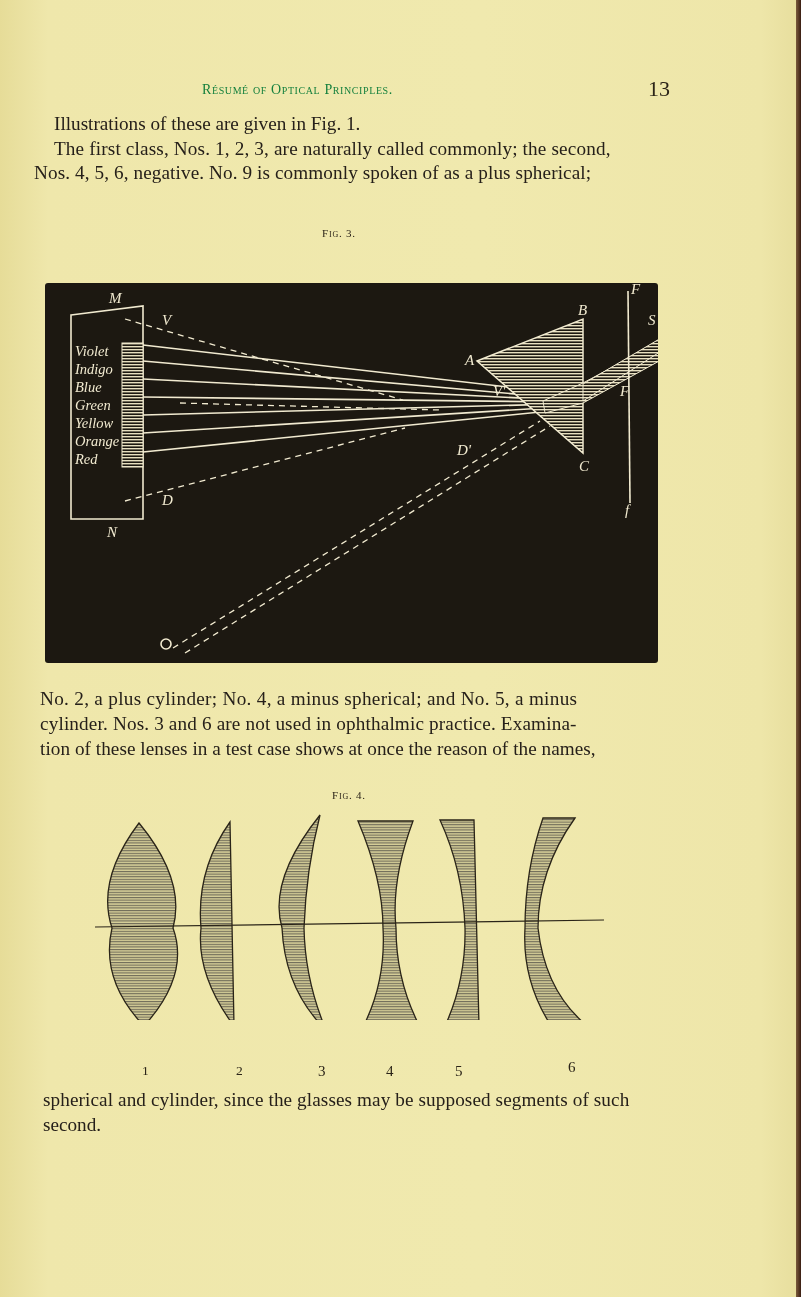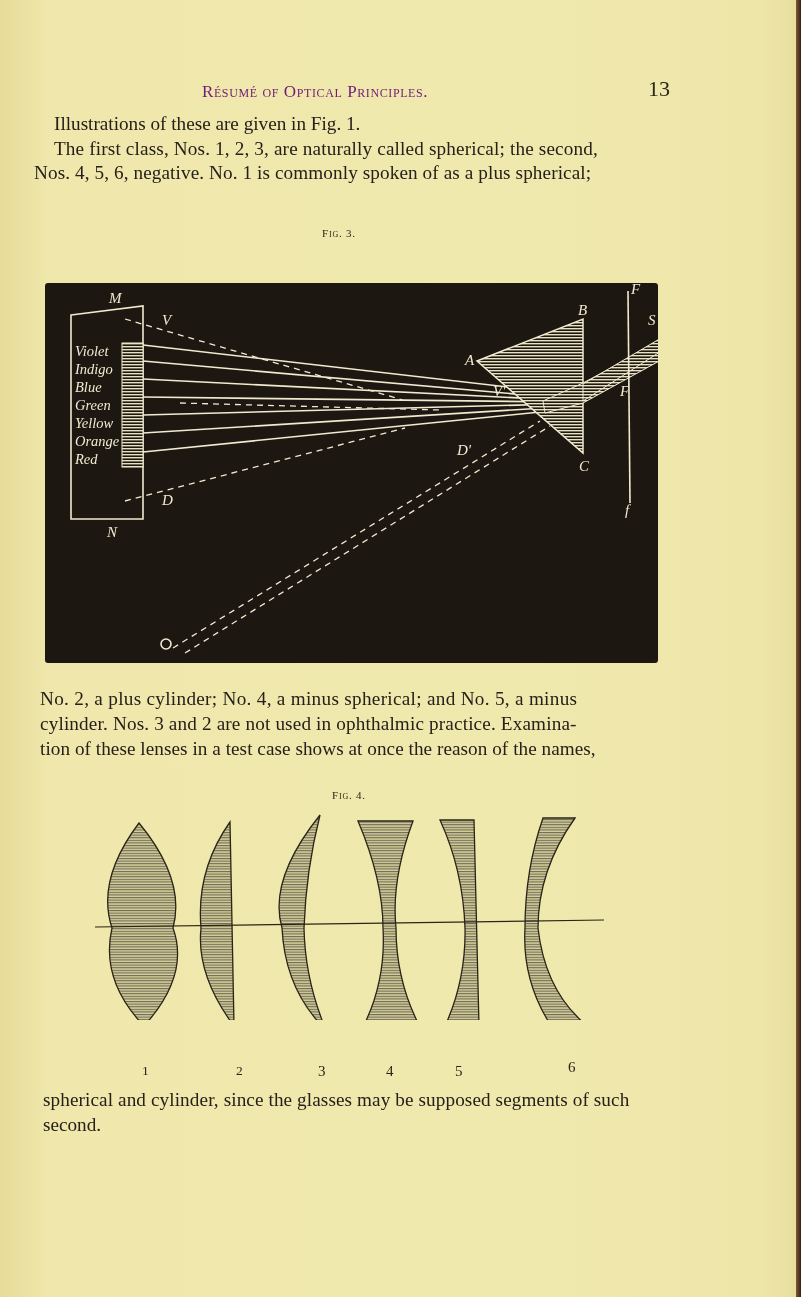--- a/index.html
+++ b/index.html
@@ -11,22 +11,22 @@
     }
     .page-bg {
       position: absolute; inset: 0;
       background: linear-gradient(90deg, #e6dc98 0%, #efe7ab 6%, #f0e9ae 60%, #eee6a9 95%, #e8df9f 99%);
     }
     .right-edge {
       position: absolute; top: 0; right: 0; width: 5px; height: 1297px;
       background: linear-gradient(90deg, #7a5a3a, #3a1d12);
     }
     .running-head {
-      position: absolute; top: 82px; left: 202px; font-size: 17px;
-      letter-spacing: 0.6px; font-variant: small-caps; color: #701a75; font-family: Liberation Serif, serif;
+      position: absolute; top: 82px; left: 202px; font-size: 14px;
+      letter-spacing: 0.6px; font-variant: small-caps; color: #15803d; font-family: Liberation Serif, serif;
     }
     .page-number { position: absolute; top: 76px; left: 648px; font-size: 22px; color: #2b2418; }
     .para { position: absolute; font-size: 19.2px; line-height: 23px; color: #26201a; white-space: nowrap; }
     .fig-caption { position: absolute; font-size: 11px; font-variant: small-caps; letter-spacing: 0.8px; color: #2b2418; }
     .fig3 {
       position: absolute; left: 45px; top: 283px; width: 613px; height: 380px;
       background: #1c1811; border-radius: 3px; overflow: hidden;
     }
     .fig3 svg { position: absolute; inset: 0; }
     .fig4 { position: absolute; left: 0; top: 790px; width: 801px; height: 230px; }
@@ -37,22 +37,22 @@
 </head>
 <body>
 
 <div class="page-bg"></div>
 <div class="right-edge"></div>
 
 <div class="running-head">Résumé of Optical Principles.</div>
 <div class="page-number">13</div>
 
 <div class="para" style="top:112px; left:54px;">Illustrations of these are given in Fig. 1.</div>
-<div class="para" style="top:137px; left:54px; letter-spacing:0.15px;">The first class, Nos. 1, 2, 3, are naturally called spherical; the second,</div>
-<div class="para" style="top:161px; left:34px; letter-spacing:0.1px;">Nos. 4, 5, 6, negative.  No. 1 is commonly spoken of as a plus spherical;</div>
+<div class="para" style="top:137px; left:54px; letter-spacing:0.15px;">The first class, Nos. 1, 2, 3, are naturally called commonly; the second,</div>
+<div class="para" style="top:161px; left:34px; letter-spacing:0.1px;">Nos. 4, 5, 6, negative.  No. 9 is commonly spoken of as a plus spherical;</div>
 
 <div class="fig-caption" style="top:227px; left:322px;">Fig. 3.</div>
 
 <div class="fig3">
   <svg width="613" height="380" viewBox="0 0 613 380">
     <defs>
       <pattern id="hatchLight" width="4" height="3" patternUnits="userSpaceOnUse">
         <rect width="4" height="3" fill="#1c1811"></rect>
         <rect width="4" height="1.4" fill="#e8e0c0"></rect>
       </pattern>
@@ -108,21 +108,21 @@
     <text class="spec" x="30" y="91">Indigo</text>
     <text class="spec" x="30" y="109">Blue</text>
     <text class="spec" x="30" y="127">Green</text>
     <text class="spec" x="30" y="145">Yellow</text>
     <text class="spec" x="30" y="163">Orange</text>
     <text class="spec" x="30" y="181">Red</text>
   </svg>
 </div>
 
 <div class="para" style="top:687px; left:40px; letter-spacing:0.3px;">No. 2, a plus cylinder; No. 4, a minus spherical; and No. 5, a minus</div>
-<div class="para" style="top:712px; left:40px; letter-spacing:0.15px;">cylinder.  Nos. 3 and 2 are not used in ophthalmic practice.  Examina-</div>
+<div class="para" style="top:712px; left:40px; letter-spacing:0.15px;">cylinder.  Nos. 3 and 6 are not used in ophthalmic practice.  Examina-</div>
 <div class="para" style="top:737px; left:40px; letter-spacing:0.05px;">tion of these lenses in a test case shows at once the reason of the names,</div>
 
 <div class="fig-caption" style="top:789px; left:332px;">Fig. 4.</div>
 
 <div class="fig4">
   <svg width="801" height="230" viewBox="0 790 801 230">
     <defs>
       <pattern id="hatchDark" width="4" height="2.6" patternUnits="userSpaceOnUse">
         <rect width="4" height="2.6" fill="#d6cf98"></rect>
         <rect width="4" height="1.1" fill="#6e6a58"></rect>

